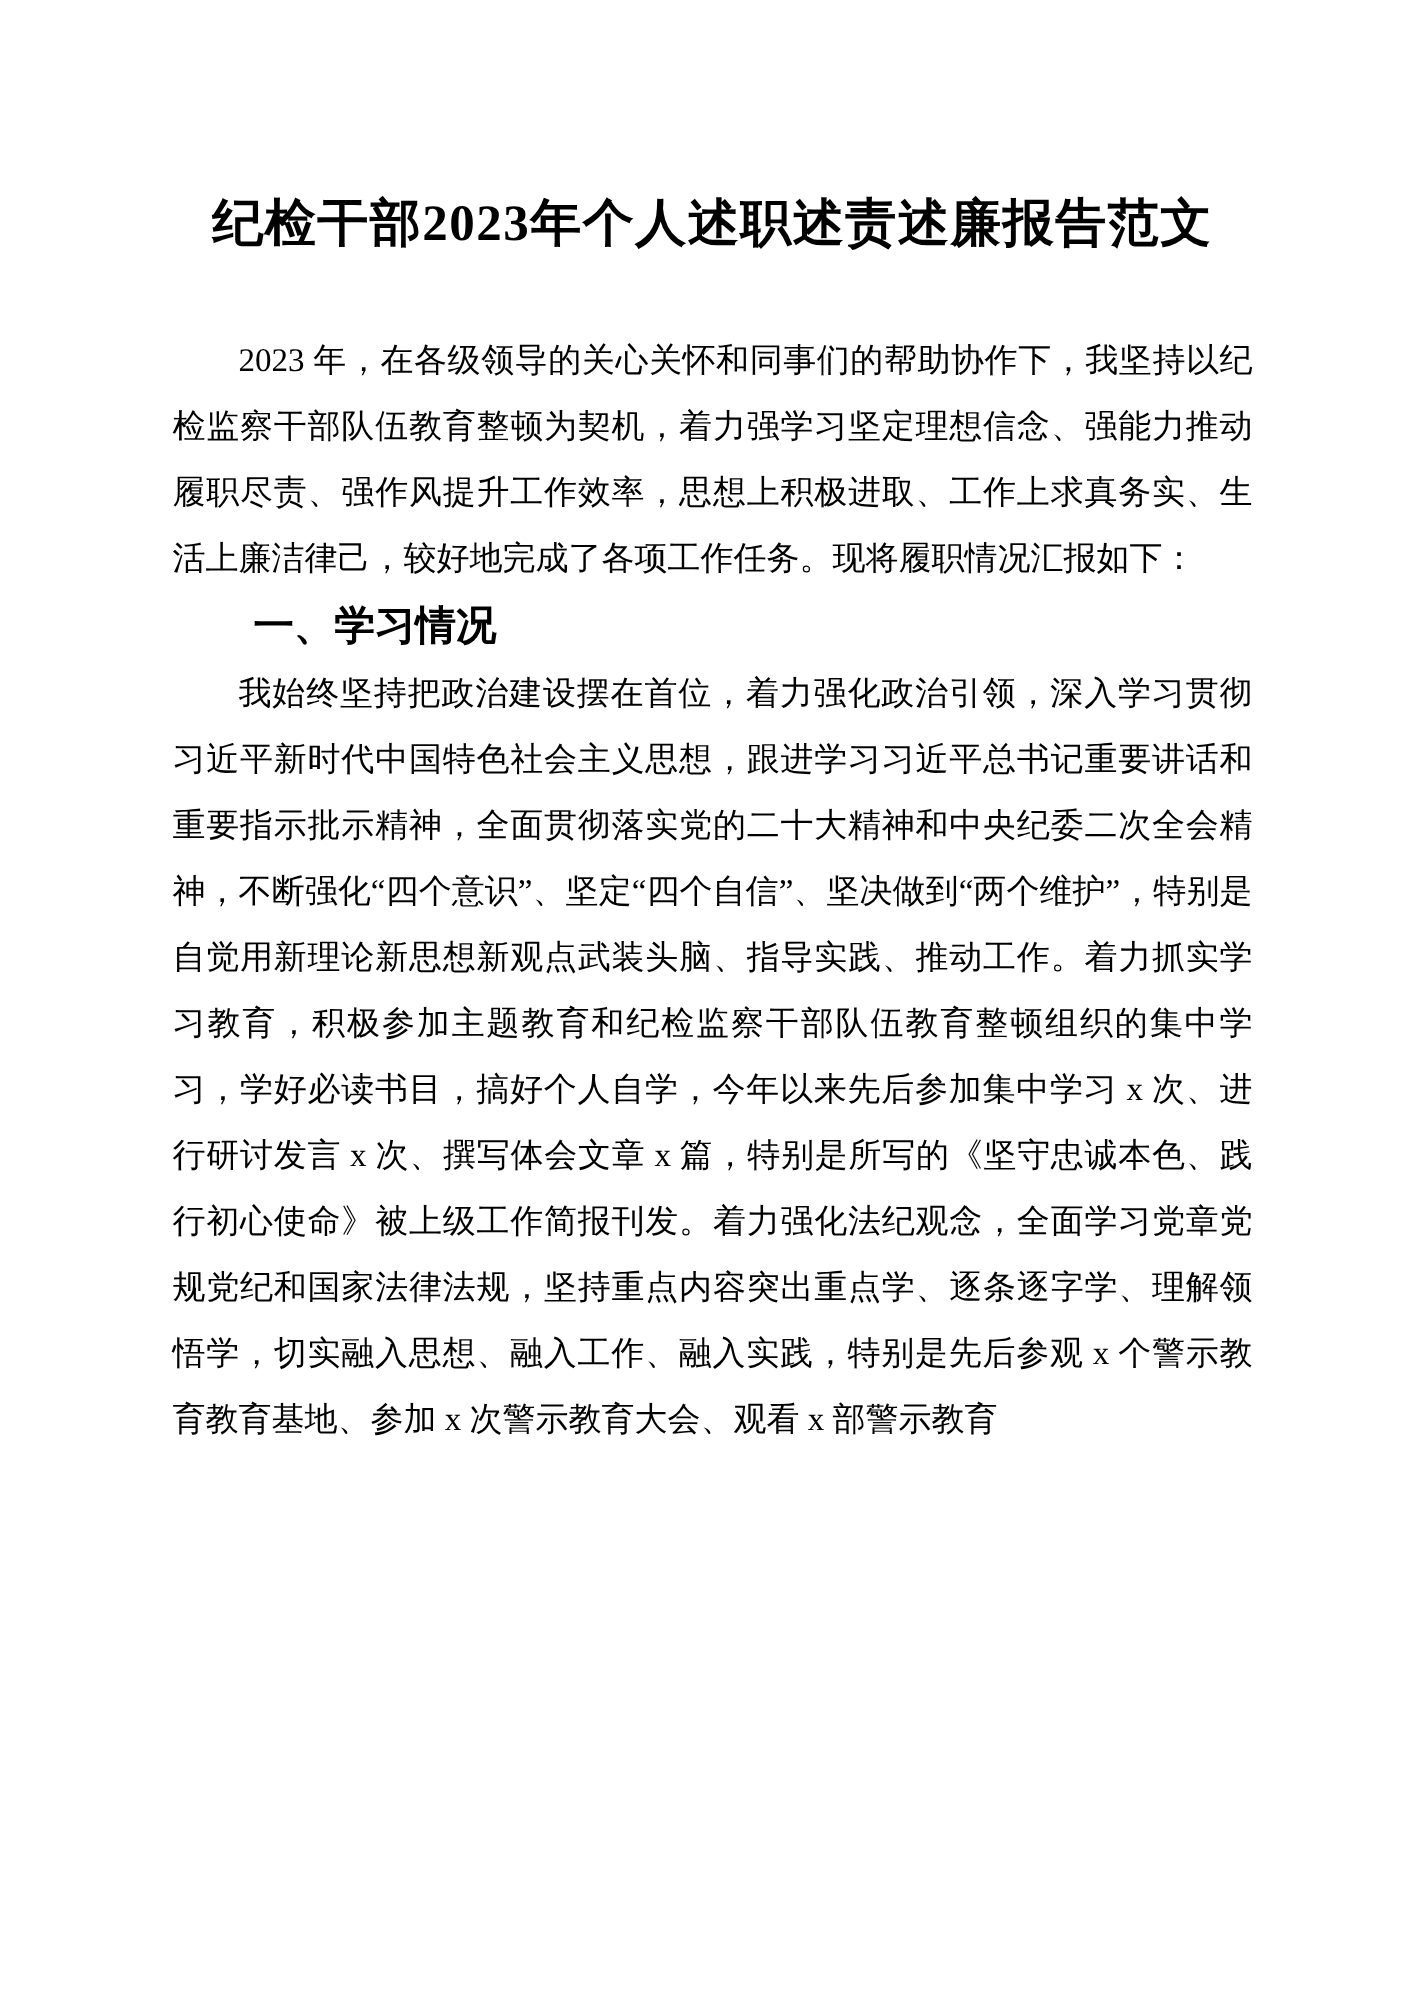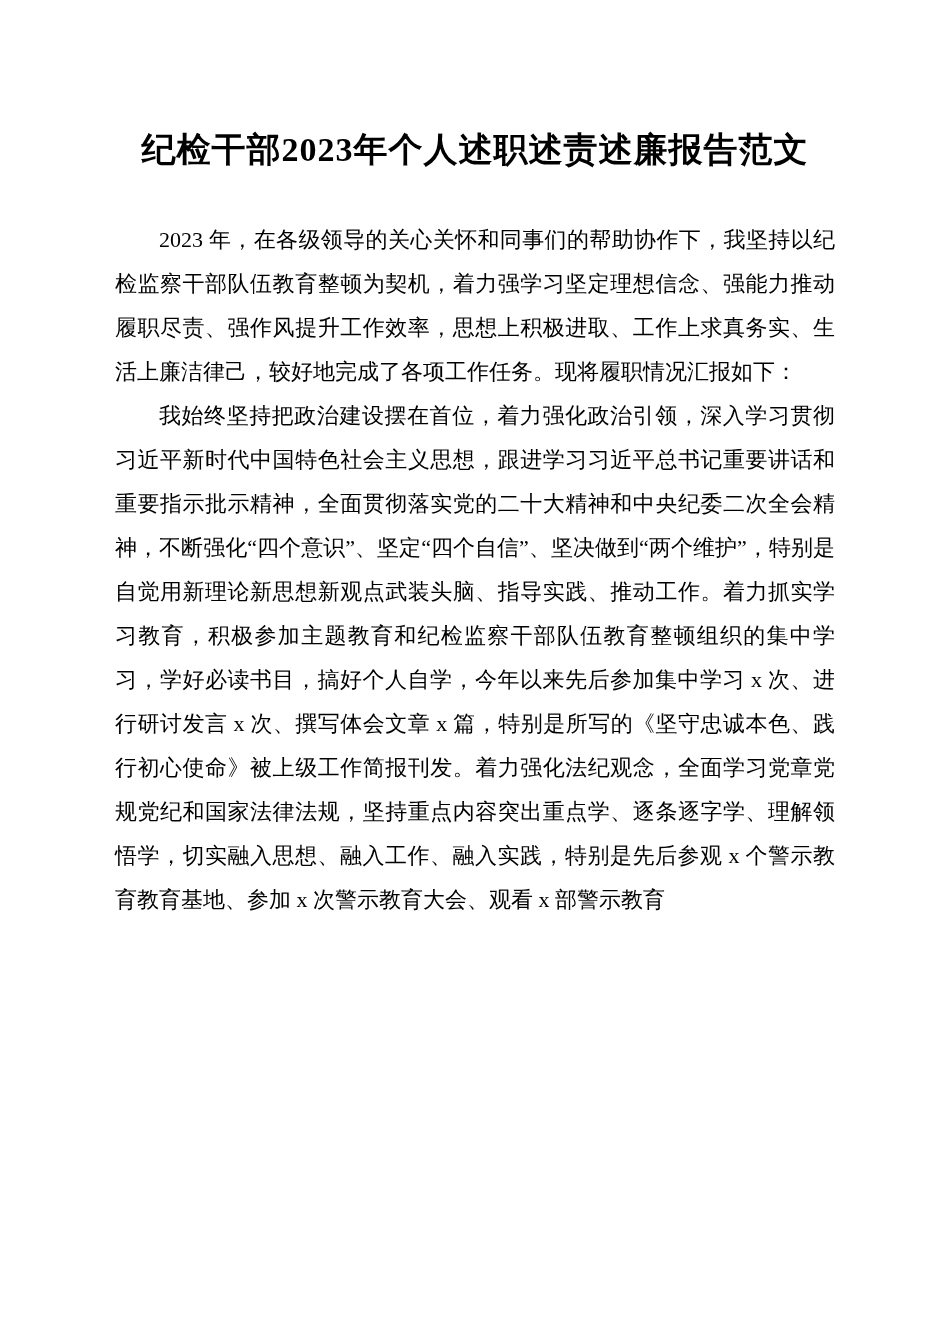--- a/index.html
+++ b/index.html
@@ -49,15 +49,16 @@
   }
 </style>
 </head>
 <body>
 
 <div class="page">
   <h1 class="doc-title">纪检干部2023年个人述职述责述廉报告范文</h1>
 
   <p class="body-para">2023 年，在各级领导的关心关怀和同事们的帮助协作下，我坚持以纪检监察干部队伍教育整顿为契机，着力强学习坚定理想信念、强能力推动履职尽责、强作风提升工作效率，思想上积极进取、工作上求真务实、生活上廉洁律己，较好地完成了各项工作任务。现将履职情况汇报如下：</p>
 
+  <h2 class="section-heading">一、学习情况</h2>
 
   <p class="body-para">我始终坚持把政治建设摆在首位，着力强化政治引领，深入学习贯彻习近平新时代中国特色社会主义思想，跟进学习习近平总书记重要讲话和重要指示批示精神，全面贯彻落实党的二十大精神和中央纪委二次全会精神，不断强化“四个意识”、坚定“四个自信”、坚决做到“两个维护”，特别是自觉用新理论新思想新观点武装头脑、指导实践、推动工作。着力抓实学习教育，积极参加主题教育和纪检监察干部队伍教育整顿组织的集中学习，学好必读书目，搞好个人自学，今年以来先后参加集中学习 x 次、进行研讨发言 x 次、撰写体会文章 x 篇，特别是所写的《坚守忠诚本色、践行初心使命》被上级工作简报刊发。着力强化法纪观念，全面学习党章党规党纪和国家法律法规，坚持重点内容突出重点学、逐条逐字学、理解领悟学，切实融入思想、融入工作、融入实践，特别是先后参观 x 个警示教育教育基地、参加 x 次警示教育大会、观看 x 部警示教育</p>
 </div>
 
 </body></html>

